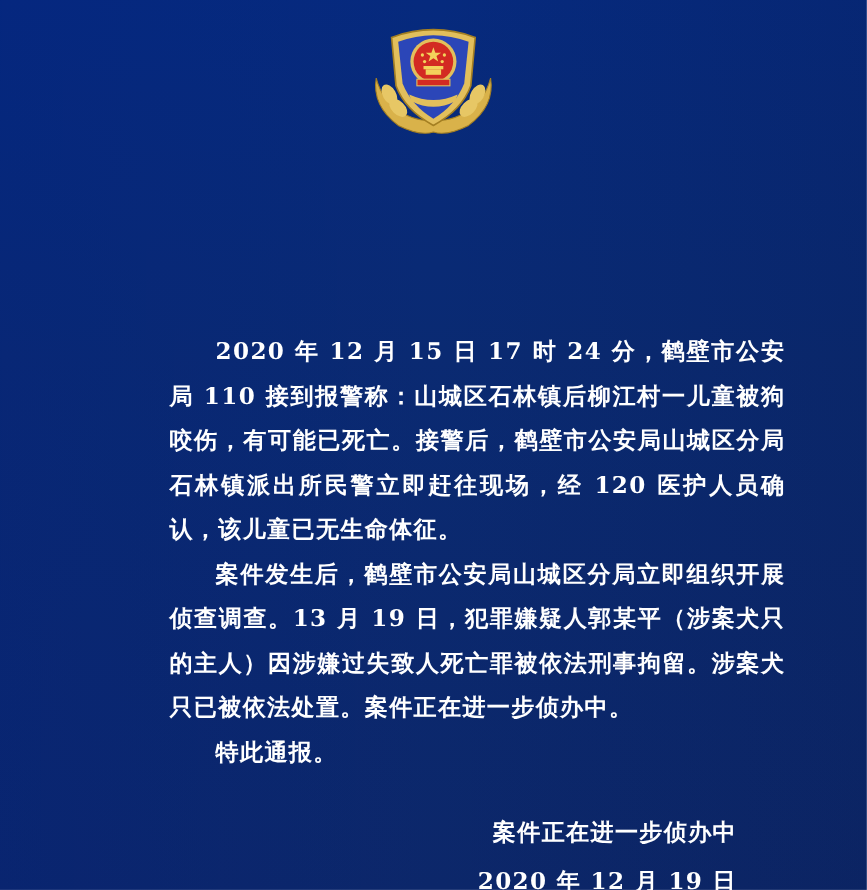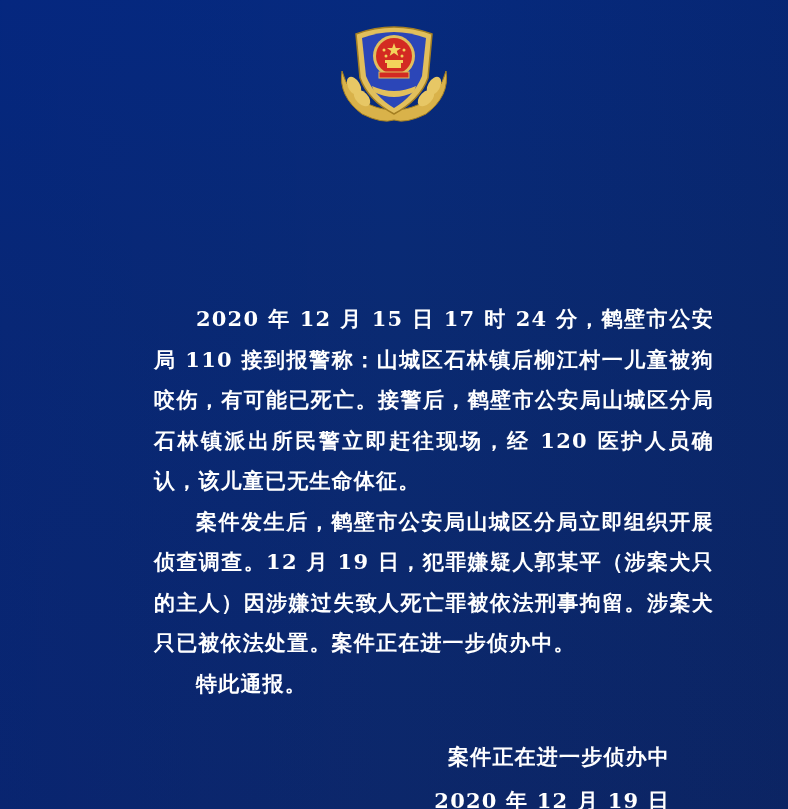--- a/index.html
+++ b/index.html
@@ -96,21 +96,21 @@
       <rect x="55" y="47" width="14" height="5" fill="#f3d35b"></rect>
       <rect x="47" y="56" width="30" height="6" fill="#d32a22" stroke="#e2bf5c" stroke-width="1"></rect>
 
       <path d="M40 70 Q62 80 84 70 L82 76 Q62 86 42 76 Z" fill="#e2bf5c"></path>
     </svg>
   </div>
 
 
   <div class="body">
     <p>2020 年 12 月 15 日 17 时 24 分，鹤壁市公安局 110 接到报警称：山城区石林镇后柳江村一儿童被狗咬伤，有可能已死亡。接警后，鹤壁市公安局山城区分局石林镇派出所民警立即赶往现场，经 120 医护人员确认，该儿童已无生命体征。</p>
-    <p>案件发生后，鹤壁市公安局山城区分局立即组织开展侦查调查。12 月 19 日，犯罪嫌疑人郭某平（涉案犬只的主人）因涉嫌过失致人死亡罪被依法刑事拘留。涉案犬只已被依法处置。案件正在进一步侦办中。</p>
+    <p>案件发生后，鹤壁市公安局山城区分局立即组织开展侦查调查。13 月 19 日，犯罪嫌疑人郭某平（涉案犬只的主人）因涉嫌过失致人死亡罪被依法刑事拘留。涉案犬只已被依法处置。案件正在进一步侦办中。</p>
     <p>特此通报。</p>
   </div>
 
   <div class="signature">
     <div>案件正在进一步侦办中</div>
     <div class="sig-date">2020 年 12 月 19 日</div>
   </div>
 
 </div>
 

